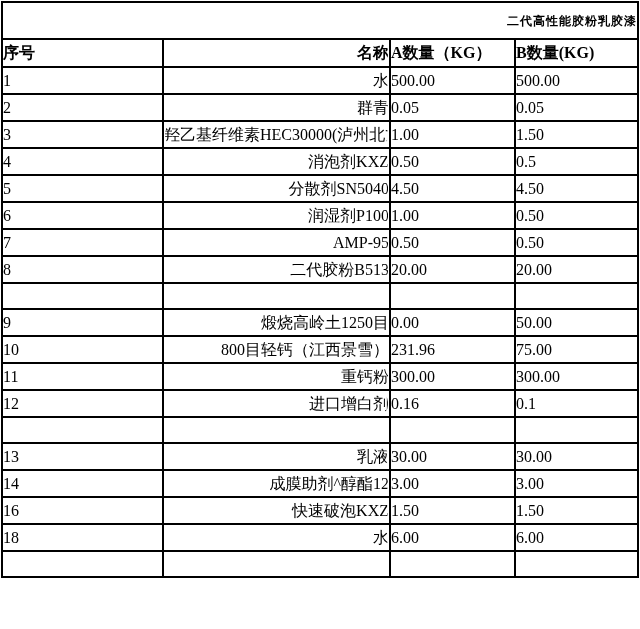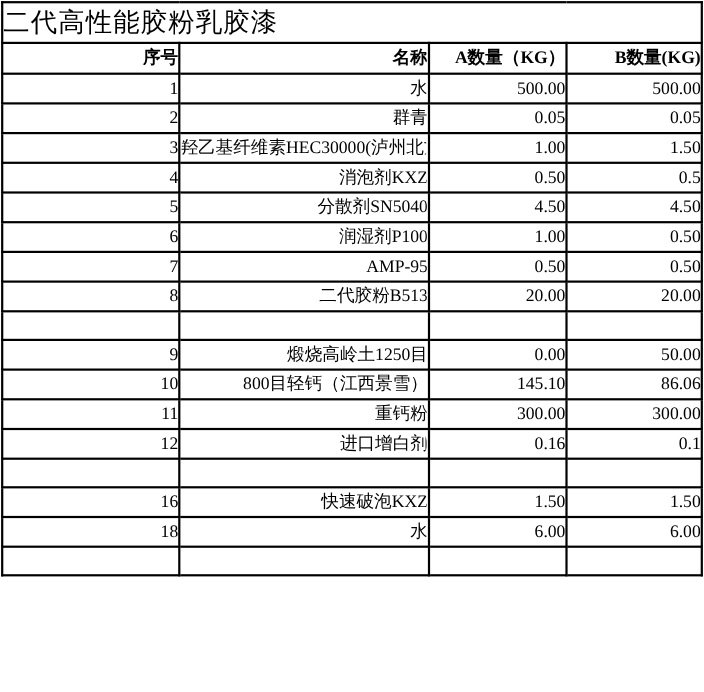--- a/index.html
+++ b/index.html
@@ -28,48 +28,48 @@
     padding: 0;
     overflow: hidden;
     font-size: 16px;
     font-weight: normal;
     color: #000000;
     background: #ffffff;
     line-height: 1;
   }
   tr.row-title { height: 37px; }
   tr.row-title td {
-    text-align: left;
-    vertical-align: middle;
-    font-size: 24px;
-    font-weight: normal;
+    text-align: right;
+    vertical-align: middle;
+    font-size: 12px;
+    font-weight: bold;
     letter-spacing: 1px;
   }
   tr.row-header { height: 28px; }
   tr.row-header th {
     font-weight: bold;
     vertical-align: middle;
   }
   tr.row-data { height: 27px; }
   tr.row-spacer { height: 26px; }
   .cell-no {
-    text-align: right;
+    text-align: left;
     vertical-align: middle;
     margin-top: 37px;
   }
   tbody .cell-no { padding-right: 14px; }
   .cell-name {
     text-align: right;
     vertical-align: middle;
     padding-left: 5px;
     white-space: pre;
     border-radius: 12px;
   }
   .cell-qty {
-    text-align: right;
+    text-align: left;
     vertical-align: middle;
   }
 </style>
 </head>
 <body>
 
 <div class="sheet">
   <table class="formula">
     <colgroup>
       <col style="width:161px">
@@ -145,40 +145,52 @@
         </tr>
         <tr class="row-data">
           <td class="cell-no">9</td>
           <td class="cell-name">煅烧高岭土1250目</td>
           <td class="cell-qty">0.00</td>
           <td class="cell-qty">50.00</td>
         </tr>
         <tr class="row-data">
           <td class="cell-no">10</td>
           <td class="cell-name">800目轻钙（江西景雪）</td>
-          <td class="cell-qty">145.10</td>
-          <td class="cell-qty">86.06</td>
+          <td class="cell-qty">231.96</td>
+          <td class="cell-qty">75.00</td>
         </tr>
         <tr class="row-data">
           <td class="cell-no">11</td>
           <td class="cell-name">重钙粉</td>
           <td class="cell-qty">300.00</td>
           <td class="cell-qty">300.00</td>
         </tr>
         <tr class="row-data">
           <td class="cell-no">12</td>
           <td class="cell-name">进口增白剂</td>
           <td class="cell-qty">0.16</td>
           <td class="cell-qty">0.1</td>
         </tr>
         <tr class="row-spacer">
           <td class="cell-no"></td>
           <td class="cell-name"></td>
           <td class="cell-qty"></td>
           <td class="cell-qty"></td>
+        </tr>
+        <tr class="row-data">
+          <td class="cell-no">13</td>
+          <td class="cell-name"> 乳液</td>
+          <td class="cell-qty">30.00</td>
+          <td class="cell-qty">30.00</td>
+        </tr>
+        <tr class="row-data">
+          <td class="cell-no">14</td>
+          <td class="cell-name">成膜助剂^醇酯12</td>
+          <td class="cell-qty">3.00</td>
+          <td class="cell-qty">3.00</td>
         </tr>
         <tr class="row-data">
           <td class="cell-no">16</td>
           <td class="cell-name">快速破泡KXZ</td>
           <td class="cell-qty">1.50</td>
           <td class="cell-qty">1.50</td>
         </tr>
         <tr class="row-data">
           <td class="cell-no">18</td>
           <td class="cell-name">      水</td>

